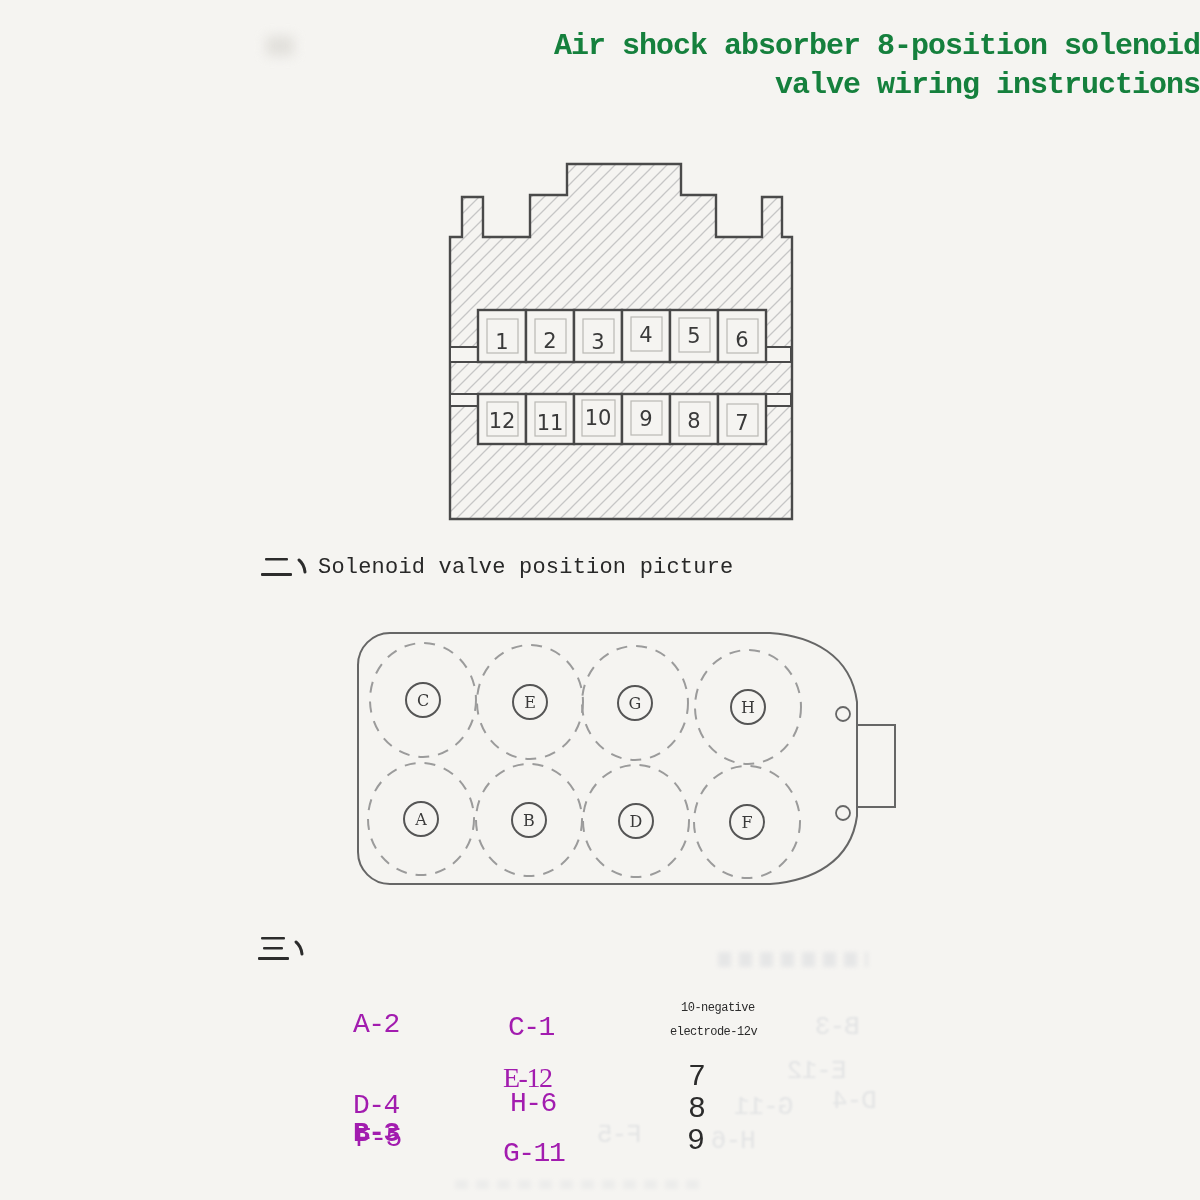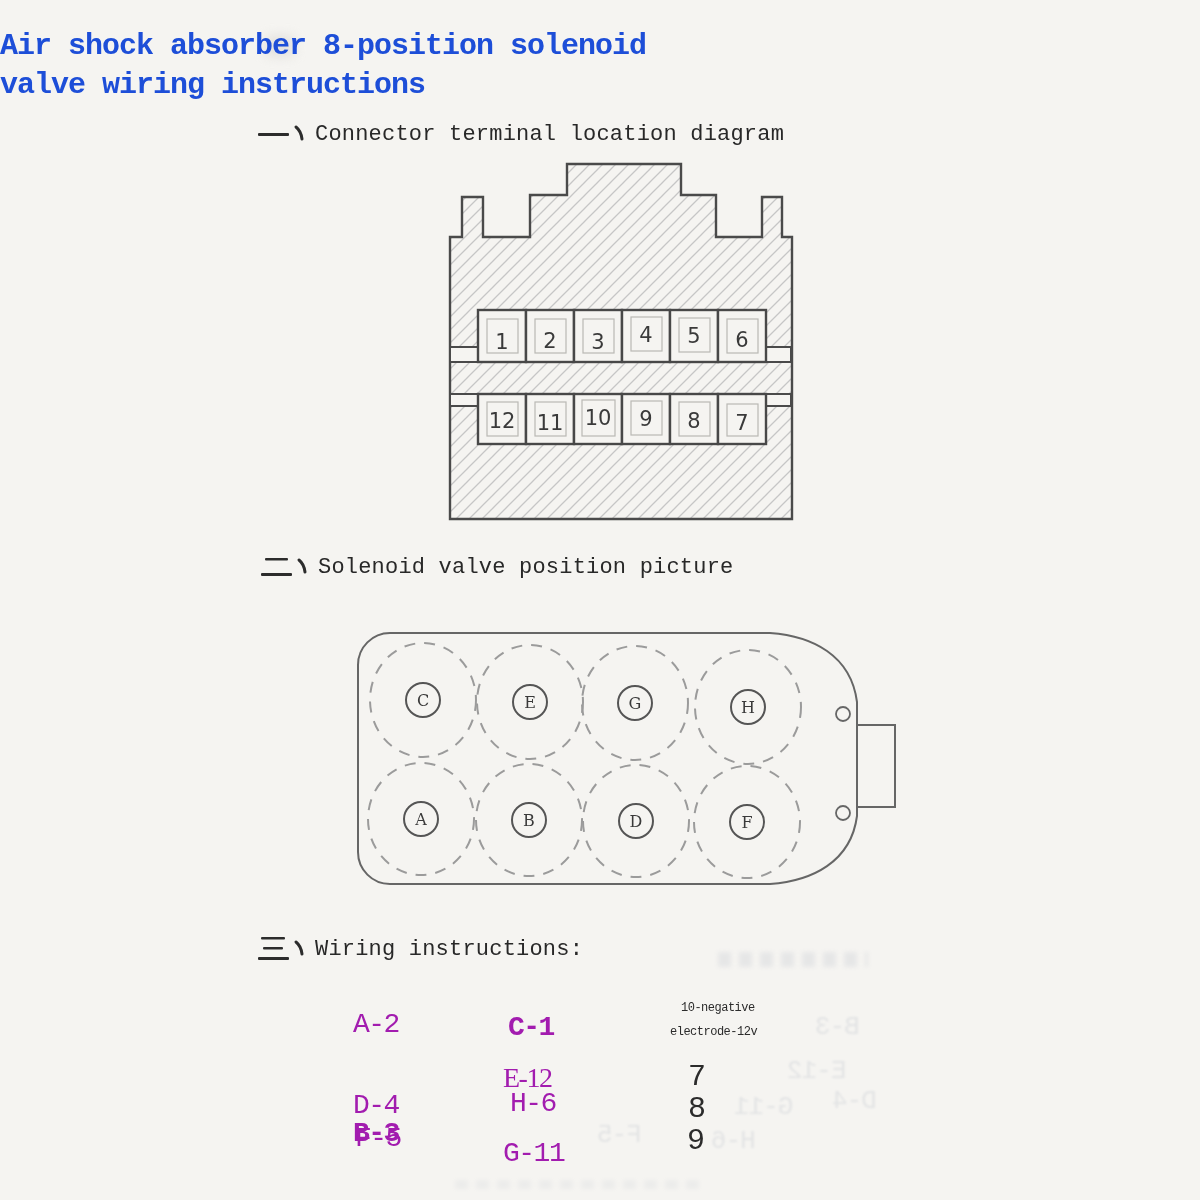--- a/index.html
+++ b/index.html
@@ -2,22 +2,22 @@
 <html><head>
 <meta charset="utf-8">
 <style>
   html,body { margin:0; padding:0; background:#ffffff; }
   .page {
     position:relative; width:1200px; height:1200px;
     background:#f5f4f1; overflow:hidden;
     font-family:"Liberation Mono","DejaVu Sans Mono",monospace; color:#2f2f2f;
   }
   .title {
-    position:absolute; top:27px; left:0; right:0; text-align:left;
-    font-size:30px; font-weight:bold; letter-spacing:-1px; line-height:39px; color:#1d4ed8;
+    position:absolute; top:27px; left:0; right:0; text-align:right;
+    font-size:30px; font-weight:bold; letter-spacing:-1px; line-height:39px; color:#15803d;
   }
   .sec {
     position:absolute; display:flex; align-items:center; gap:7px;
     font-size:22px; letter-spacing:0.2px; color:#282828; white-space:nowrap;
   }
   .sec1 { left:258px; top:121px; }
   .sec2 { left:261px; top:554px;align-items:center; }
   .sec3 { left:258px; top:936px; }
   .marker { flex:none; }
   .mk-bar { fill:#2c2c2c; }
@@ -39,21 +39,21 @@
   .vdash       { fill:none; stroke:#9b9b9b; stroke-width:2; stroke-dasharray:11 9; }
   .vsolid      { fill:none; stroke:#555555; stroke-width:2; }
   .vletter     { font-family:"DejaVu Serif","Liberation Serif",serif; font-size:16px; fill:#3a3a3a; text-anchor:middle; }
 
   .w  { position:absolute; font-size:28px; letter-spacing:-1.5px; color:#a21caf; }
   .wn { position:absolute; font-size:30px; letter-spacing:-1px; color:#2b2b2b; }
   .ws { position:absolute; font-size:12px; letter-spacing:-0.5px; color:#2b2b2b;text-align:center; }
 
   .wc1a{left:353px;top:1009px;} .wc1b{left:353px;top:1118px;font-weight:bold;}
   .wc1c{left:353px;top:1090px;} .wc1d{left:355px;top:1123px;}
-  .wc2a{left:508px;top:1012px;font-weight:bold;} .wc2b{left:503px;top:1062px;font-family:Liberation Serif, serif;}
+  .wc2a{left:508px;top:1012px;} .wc2b{left:503px;top:1062px;font-family:Liberation Serif, serif;}
   .wc2c{left:503px;top:1094px;margin-top:44px;} .wc2d{left:510px;top:1088px;}
   .wneg1{left:681px;top:1001px;} .wneg2{left:670px;top:1025px;}
   .wn7{left:688px;top:1060px;} .wn8{left:688px;top:1092px;} .wn9{left:687px;top:1124px;}
 
   .ghost {
     position:absolute; transform:scaleX(-1);
     color:#7e8aa0; opacity:.15; filter:blur(1.2px);
     font-size:26px; letter-spacing:-1px;
   }
   .g1{left:816px;top:1012px;} .g2{left:788px;top:1056px;}
@@ -75,27 +75,20 @@
 
 <div class="page">
 
   <div class="smudge"></div>
 
   <header class="title">
     <div>Air shock absorber 8-position solenoid</div>
     <div>valve wiring instructions</div>
   </header>
 
-  <div class="sec sec1">
-    <svg class="marker" width="50" height="26" viewBox="0 0 50 26">
-      <rect class="mk-bar" x="0" y="12" width="31" height="3" rx="1"></rect>
-      <path class="mk-comma" d="M38,6 q5,4 6,12"></path>
-    </svg>
-    <span>Connector terminal location diagram</span>
-  </div>
 
   <svg class="diagram connector-svg" viewBox="440 155 370 375">
     <defs>
       <pattern id="hatch" width="13" height="13" patternUnits="userSpaceOnUse">
         <path d="M-3.25,3.25 l6.5,-6.5 M0,13 L13,0 M9.75,16.25 l6.5,-6.5" stroke="#c6c6c6" stroke-width="1.3"></path>
       </pattern>
     </defs>
 
     <path class="body-line" d="M450,237 H462 V197 H483 V237 H530 V195 H567 V164 H681 V195 H716 V237 H762 V197 H782 V237 H792 V519 H450 Z"></path>
 
@@ -223,21 +216,20 @@
     </g>
   </svg>
 
   <div class="sec sec3">
     <svg class="marker" width="50" height="26" viewBox="0 0 50 26">
       <rect class="mk-bar" x="3" y="1" width="24" height="2.6" rx="1"></rect>
       <rect class="mk-bar" x="5" y="11" width="20" height="2.6" rx="1"></rect>
       <rect class="mk-bar" x="0" y="21" width="31" height="3" rx="1"></rect>
       <path class="mk-comma" d="M38,6 q5,4 6,12"></path>
     </svg>
-    <span>Wiring instructions:</span>
   </div>
 
   <div>
     <span class="w wc1a">A-2</span>
     <span class="w wc1b">B-3</span>
     <span class="w wc1c">D-4</span>
     <span class="w wc1d">F-5</span>
 
     <span class="w wc2a">C-1</span>
     <span class="w wc2b">E-12</span>

